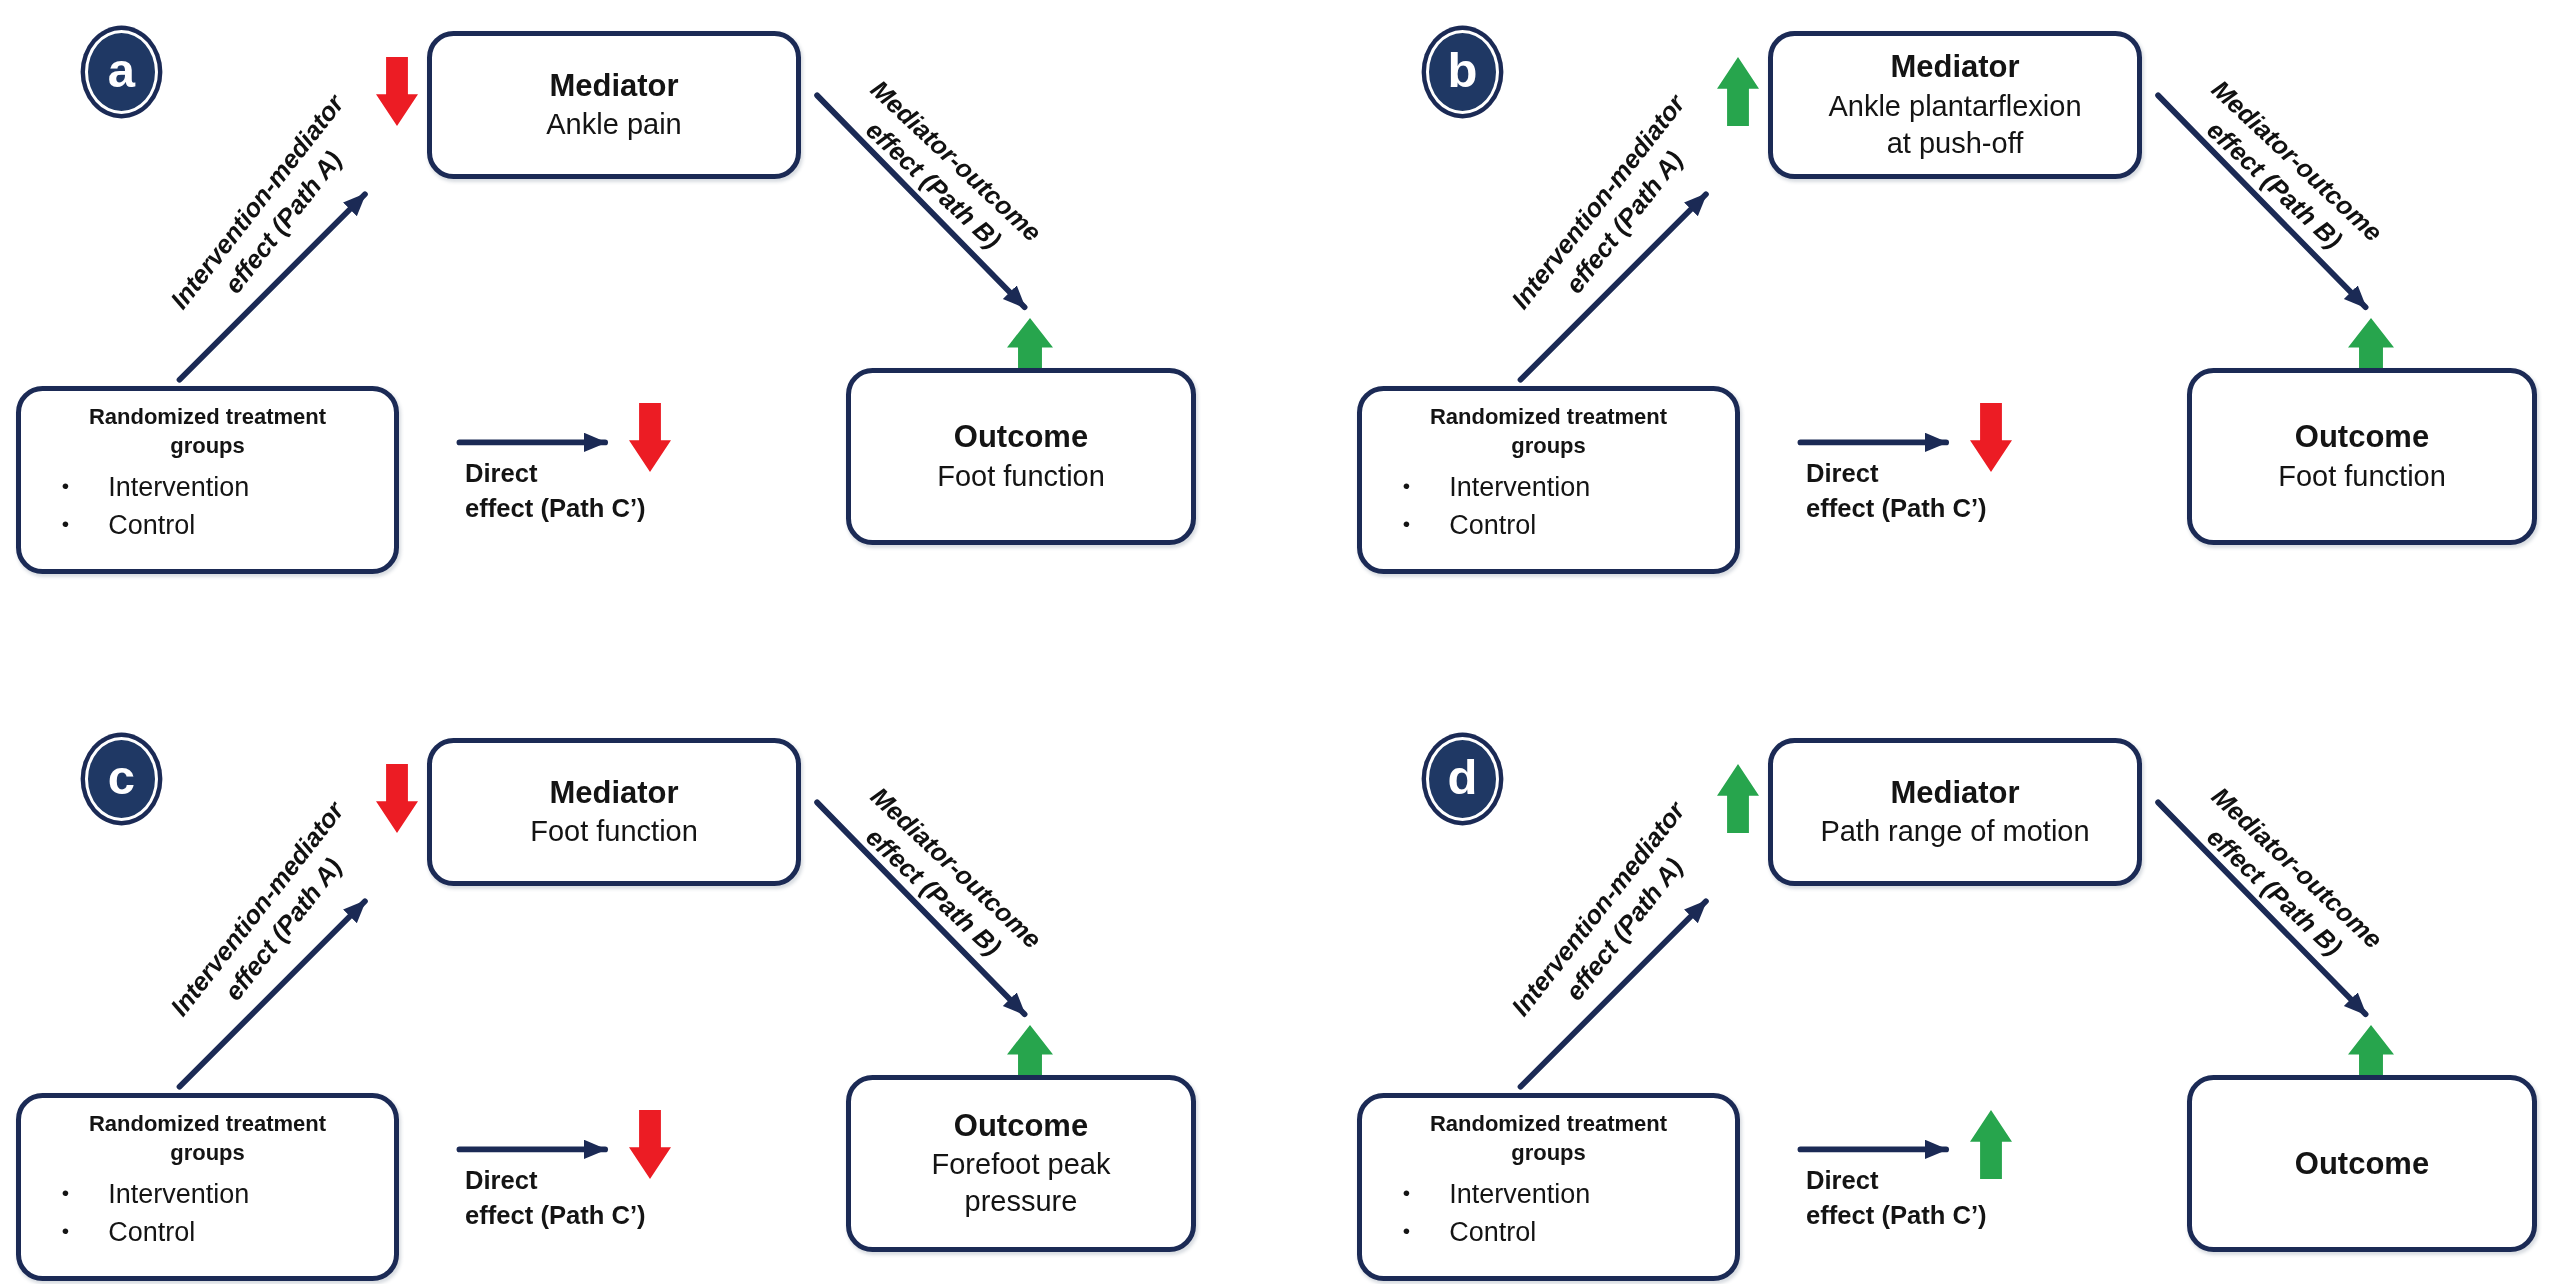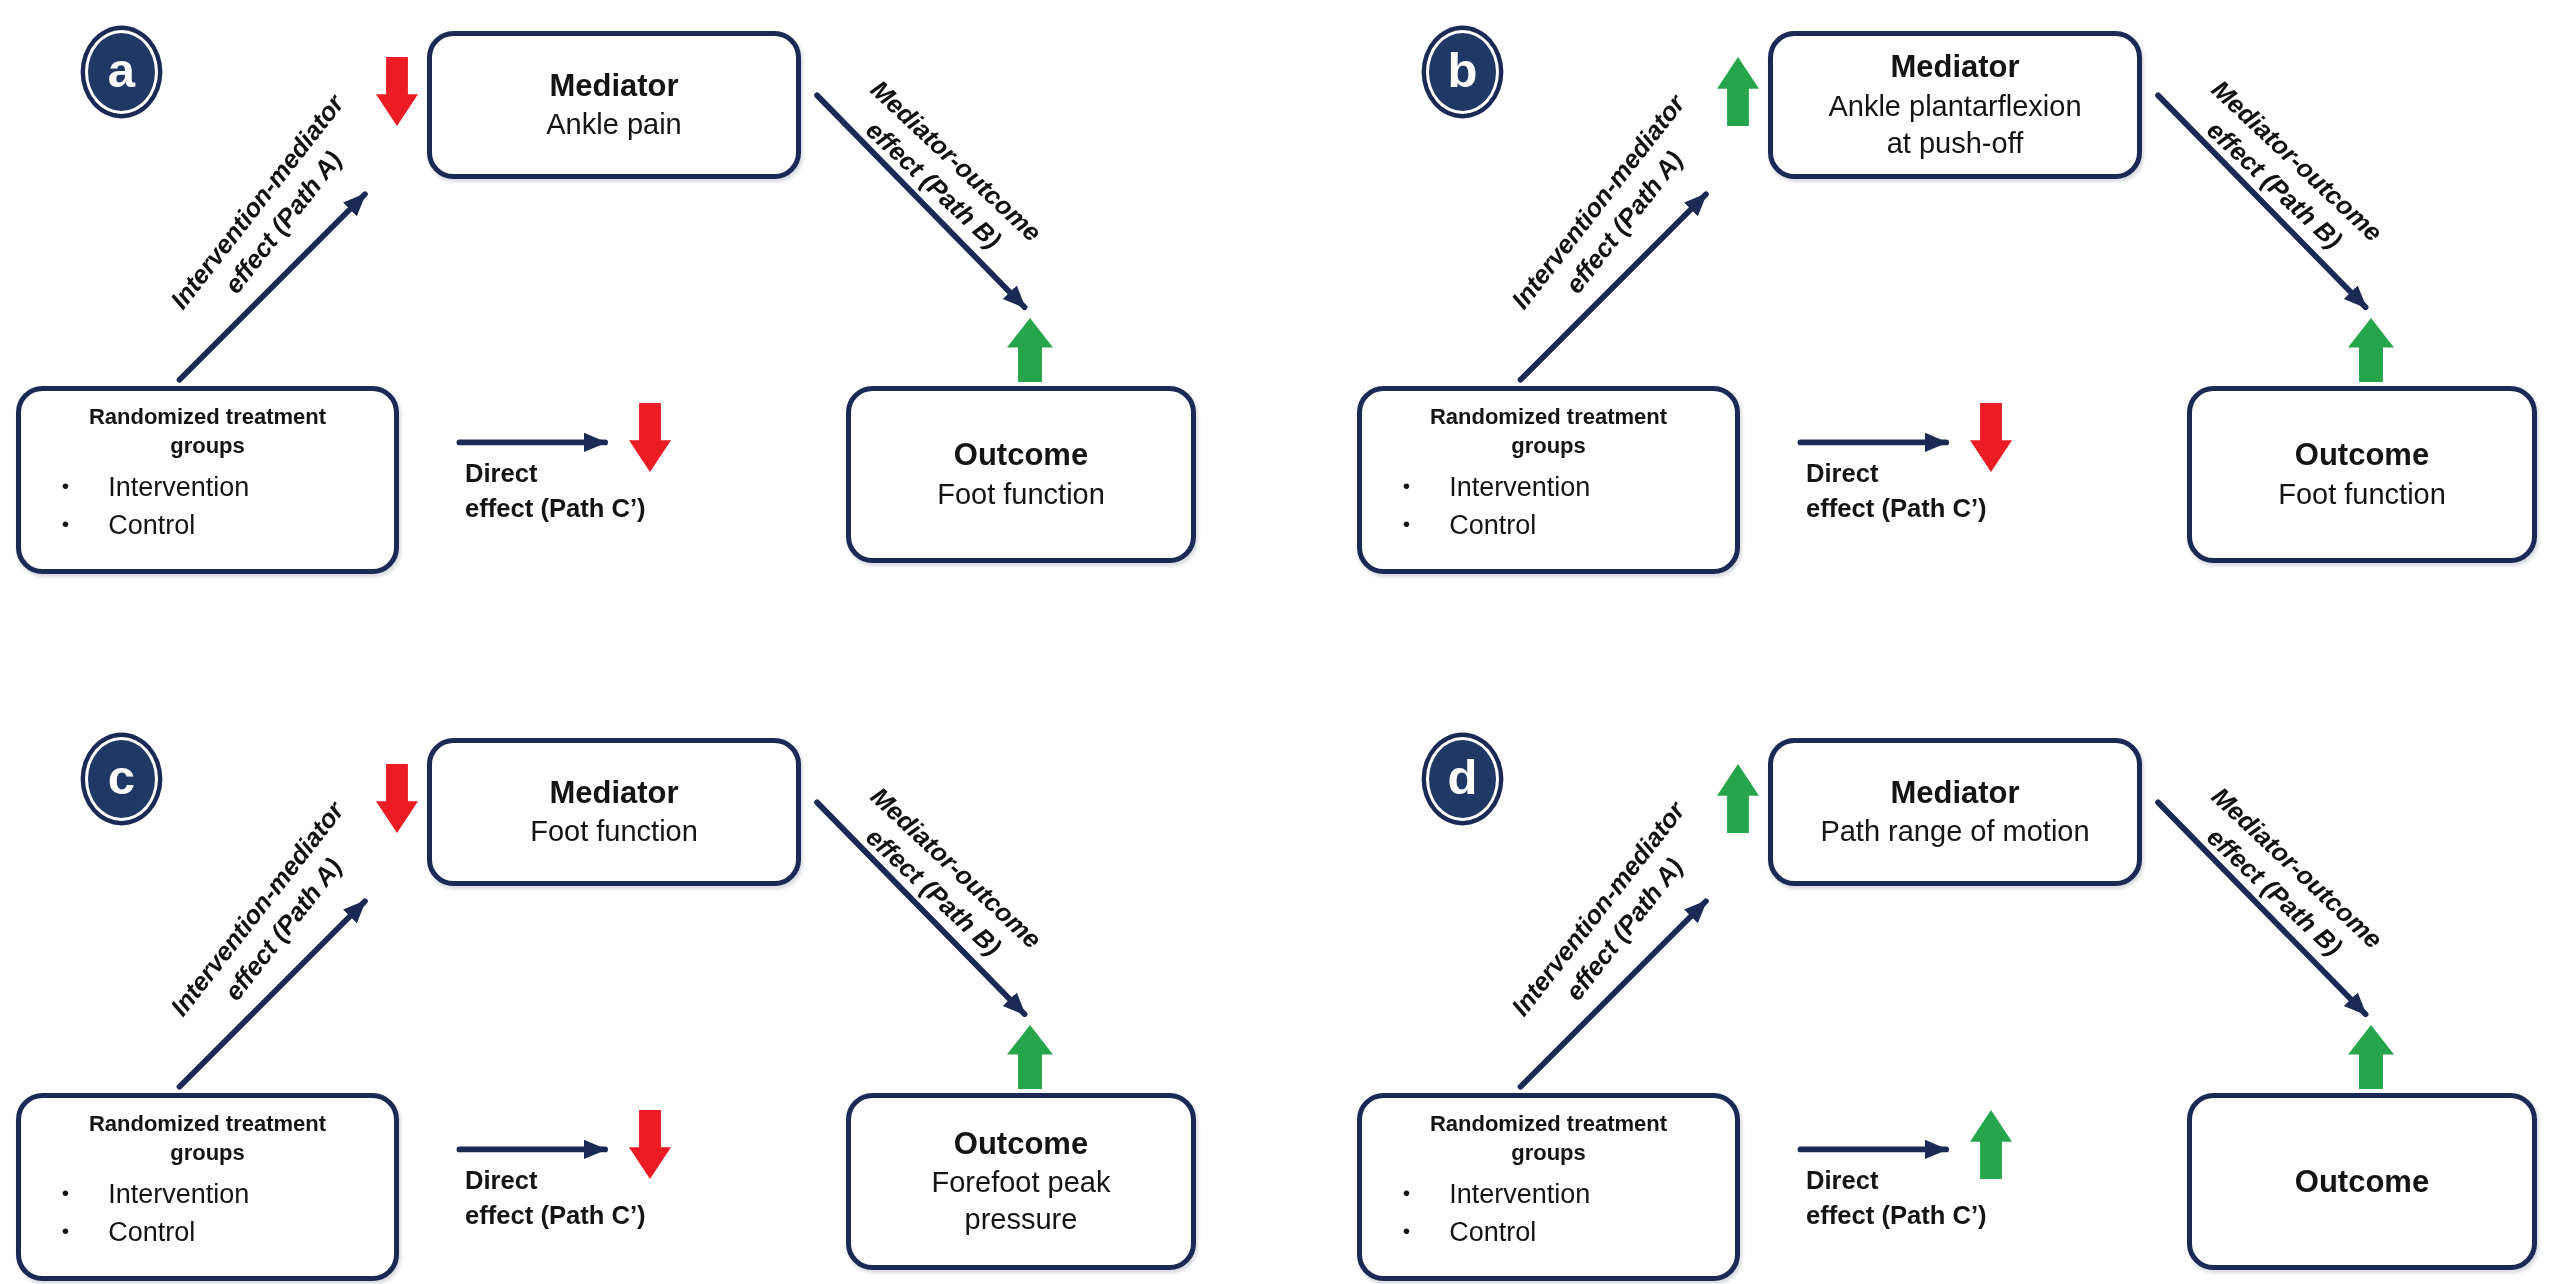--- a/index.html
+++ b/index.html
@@ -41,21 +41,21 @@
 
   
   .box{
     position:absolute;box-sizing:border-box;
     border:5.3px solid var(--navy);border-radius:26.5px;background:#fff;
     box-shadow:1.8px 2.6px 3.5px rgba(40,60,90,.18);
     display:flex;flex-direction:column;align-items:center;justify-content:center;
     text-align:center;
   }
   .box.mediator{left:427px;top:31px;width:374px;height:148px;}
-  .box.outcome{left:846px;top:386px;width:350px;height:177px;}
+  .box.outcome{left:846px;top:368px;width:350px;height:177px;}
   .box.treatment{
     left:16px;top:386px;width:383px;height:188px;
     justify-content:flex-start;padding:12.4px 8.8px 0 8.8px;
   }
   .box-title{font-size:31px;font-weight:bold;line-height:1.22;}
   .box-sub{font-size:29px;line-height:1.28;margin-top:1.8px;}
   .t-title{font-size:22px;font-weight:bold;line-height:1.3;}
   .bullets{align-self:stretch;margin-top:7px;}
   .bullet{
     display:flex;align-items:baseline;

